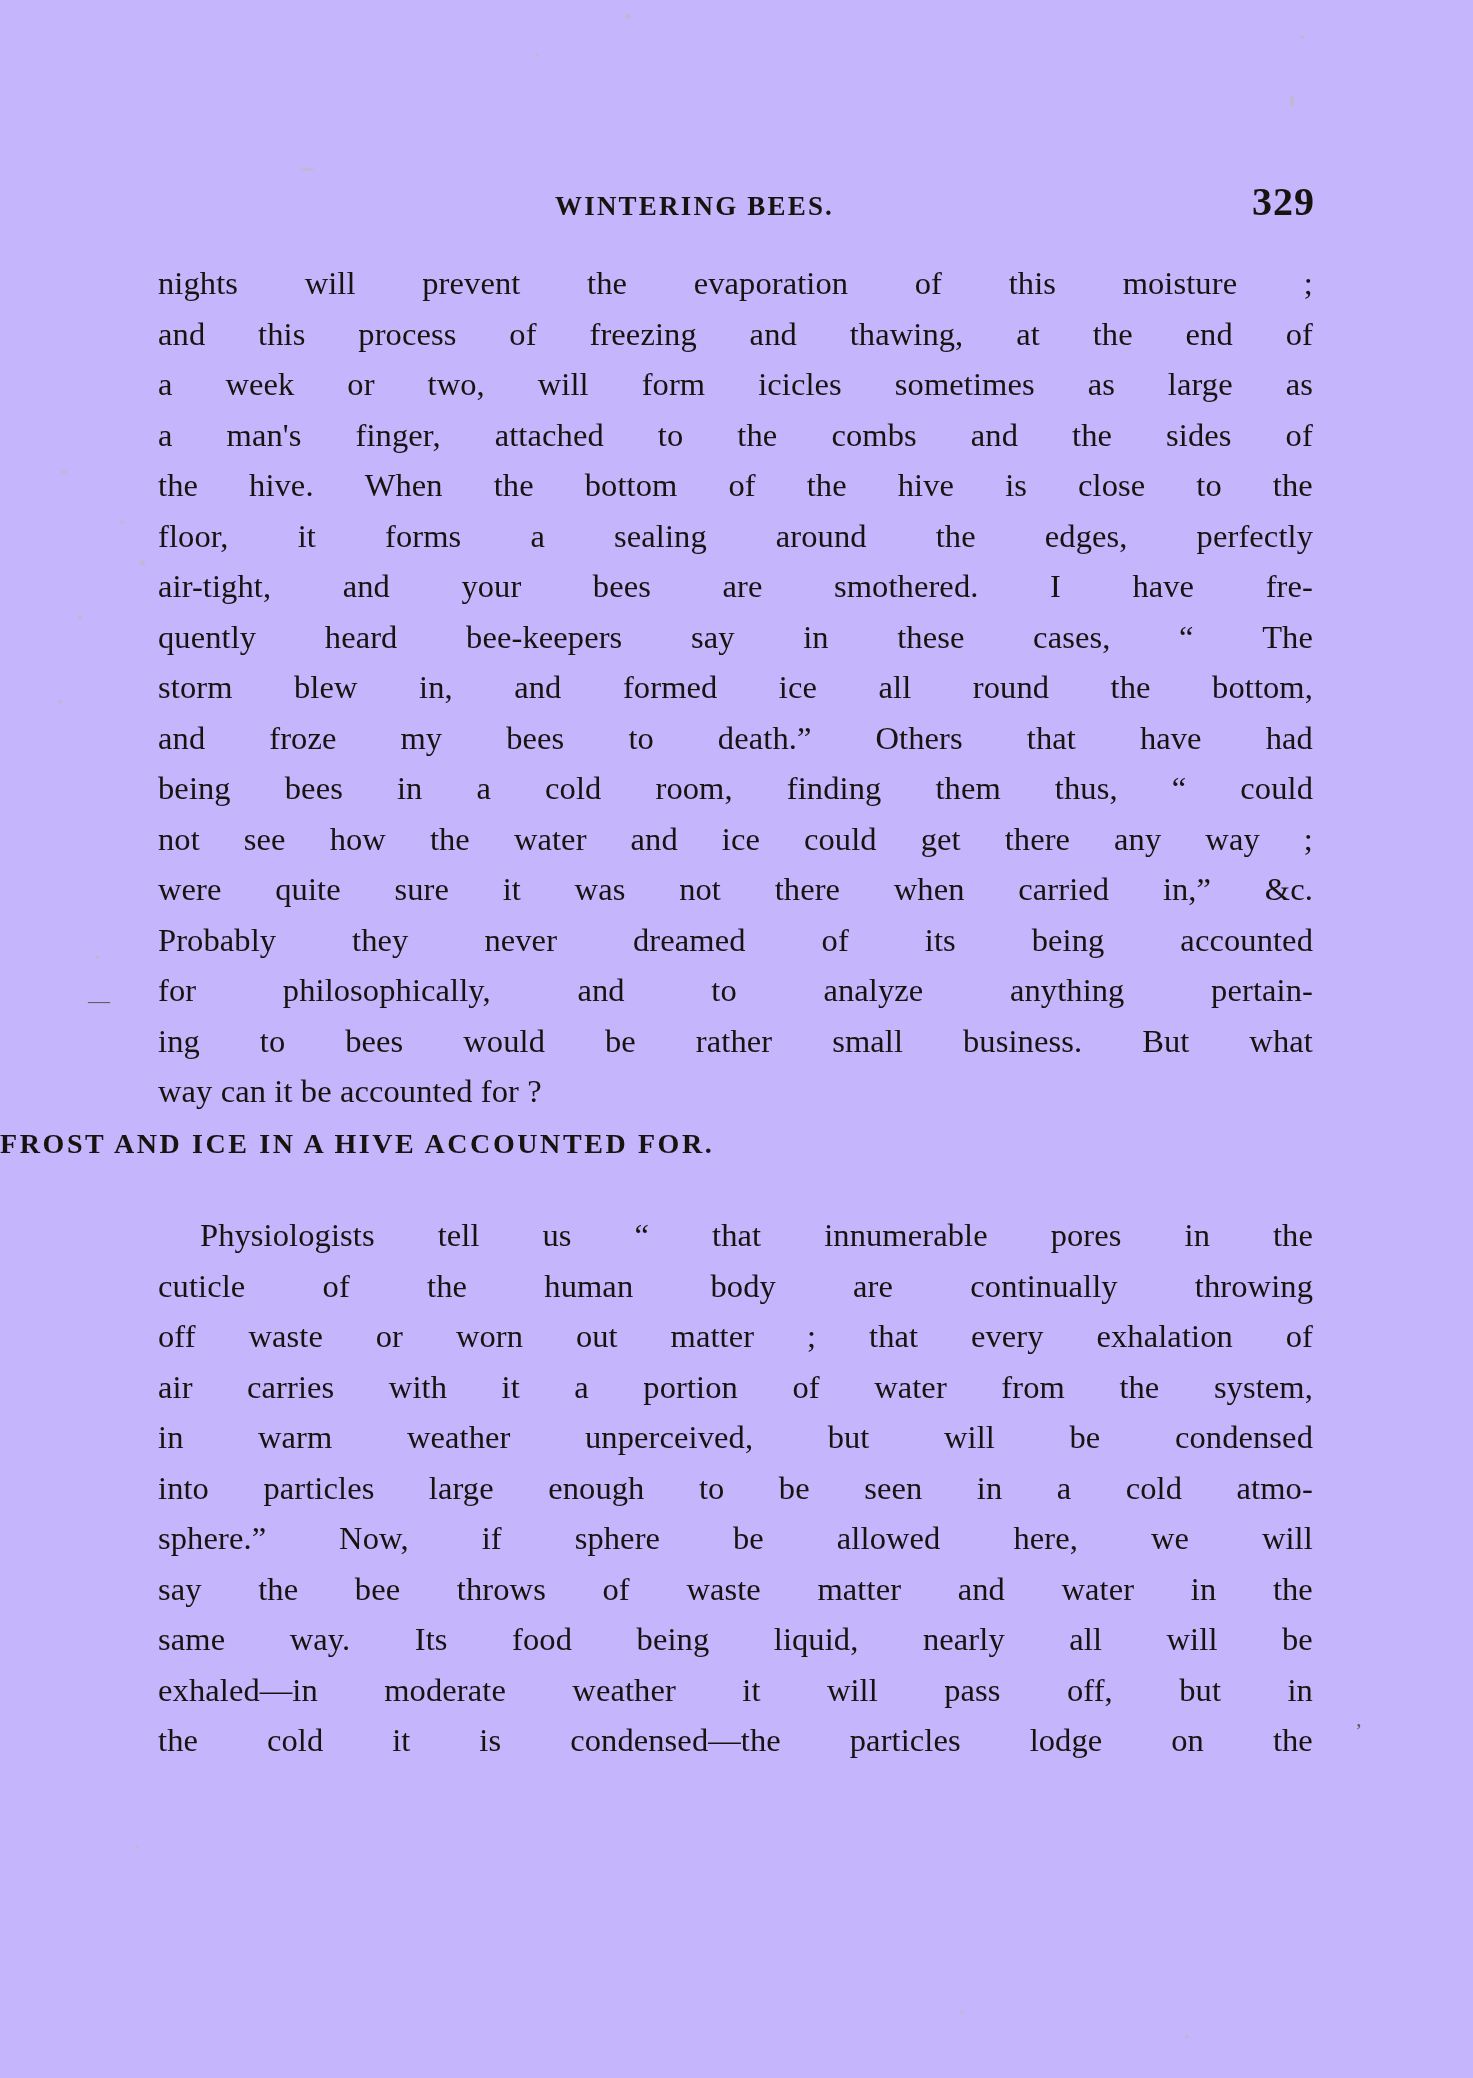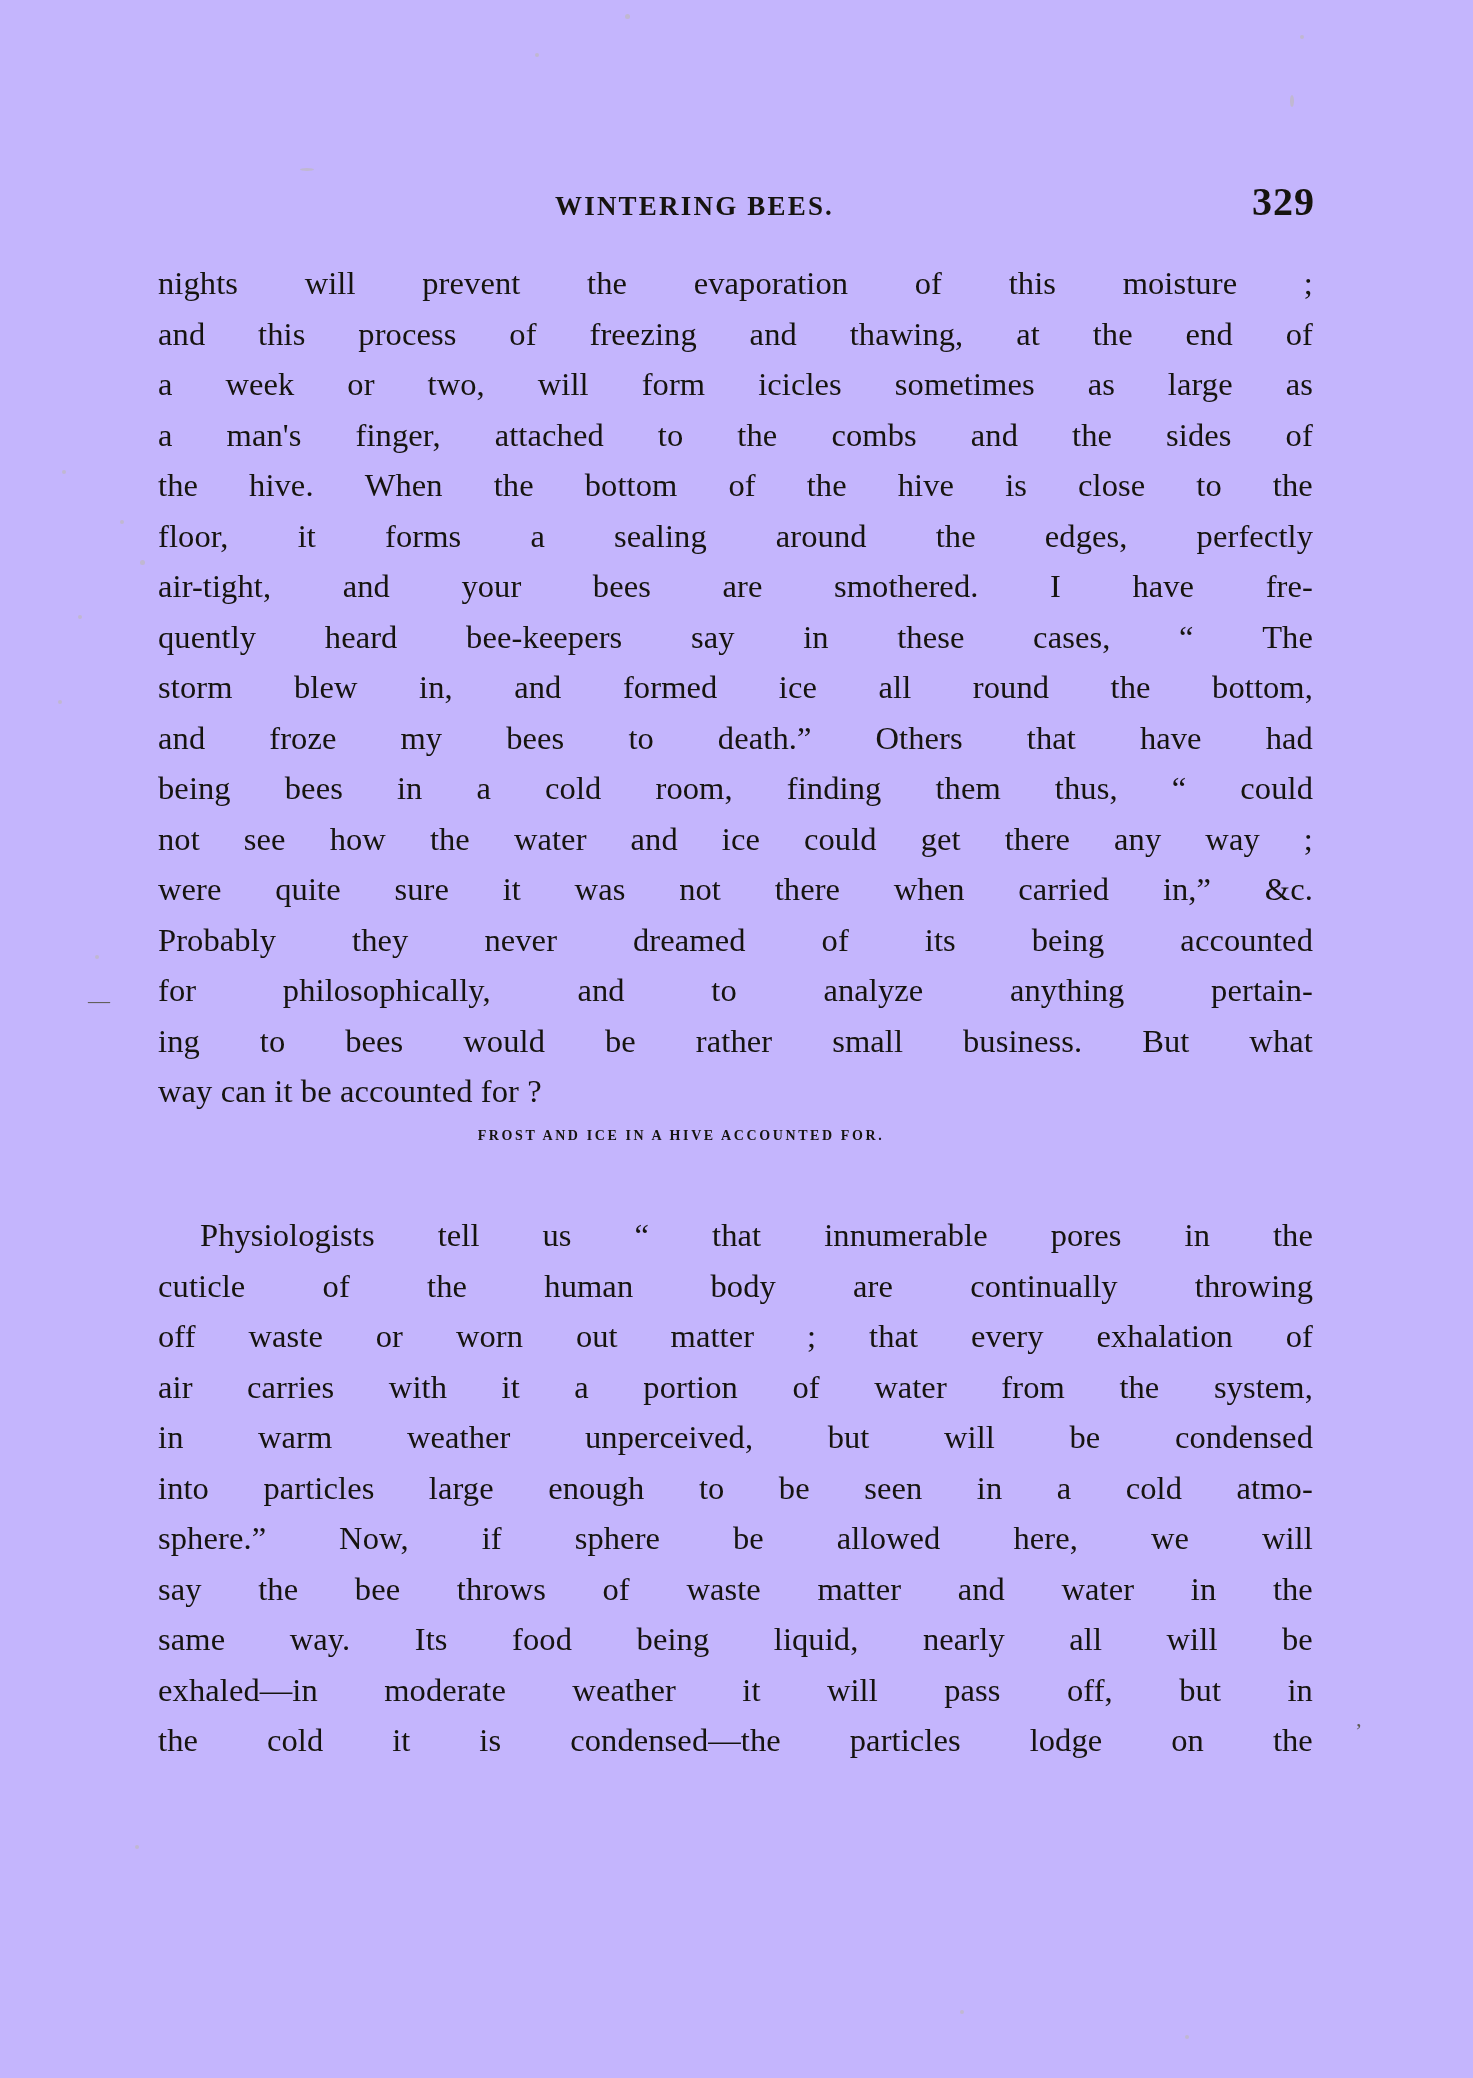--- a/index.html
+++ b/index.html
@@ -61,22 +61,21 @@
     display: flex;
     justify-content: space-between;
   }
   .body-line.justify > span { white-space: pre; }
   .indent { padding-left: 42px; align-items: center; }
   .section-head {
     position: absolute;
     top: 1128px;
     left: 0;
     width: 1362px;
-    text-align: center;
-    font-size: 14px;
+    font-size: 28px;
     letter-spacing: 2.6px;
     font-weight: 700;
   }
   .edge-mark {
     position: absolute;
     color: #5d5a52;
     font-size: 22px;
   }
 </style>
 </head>

